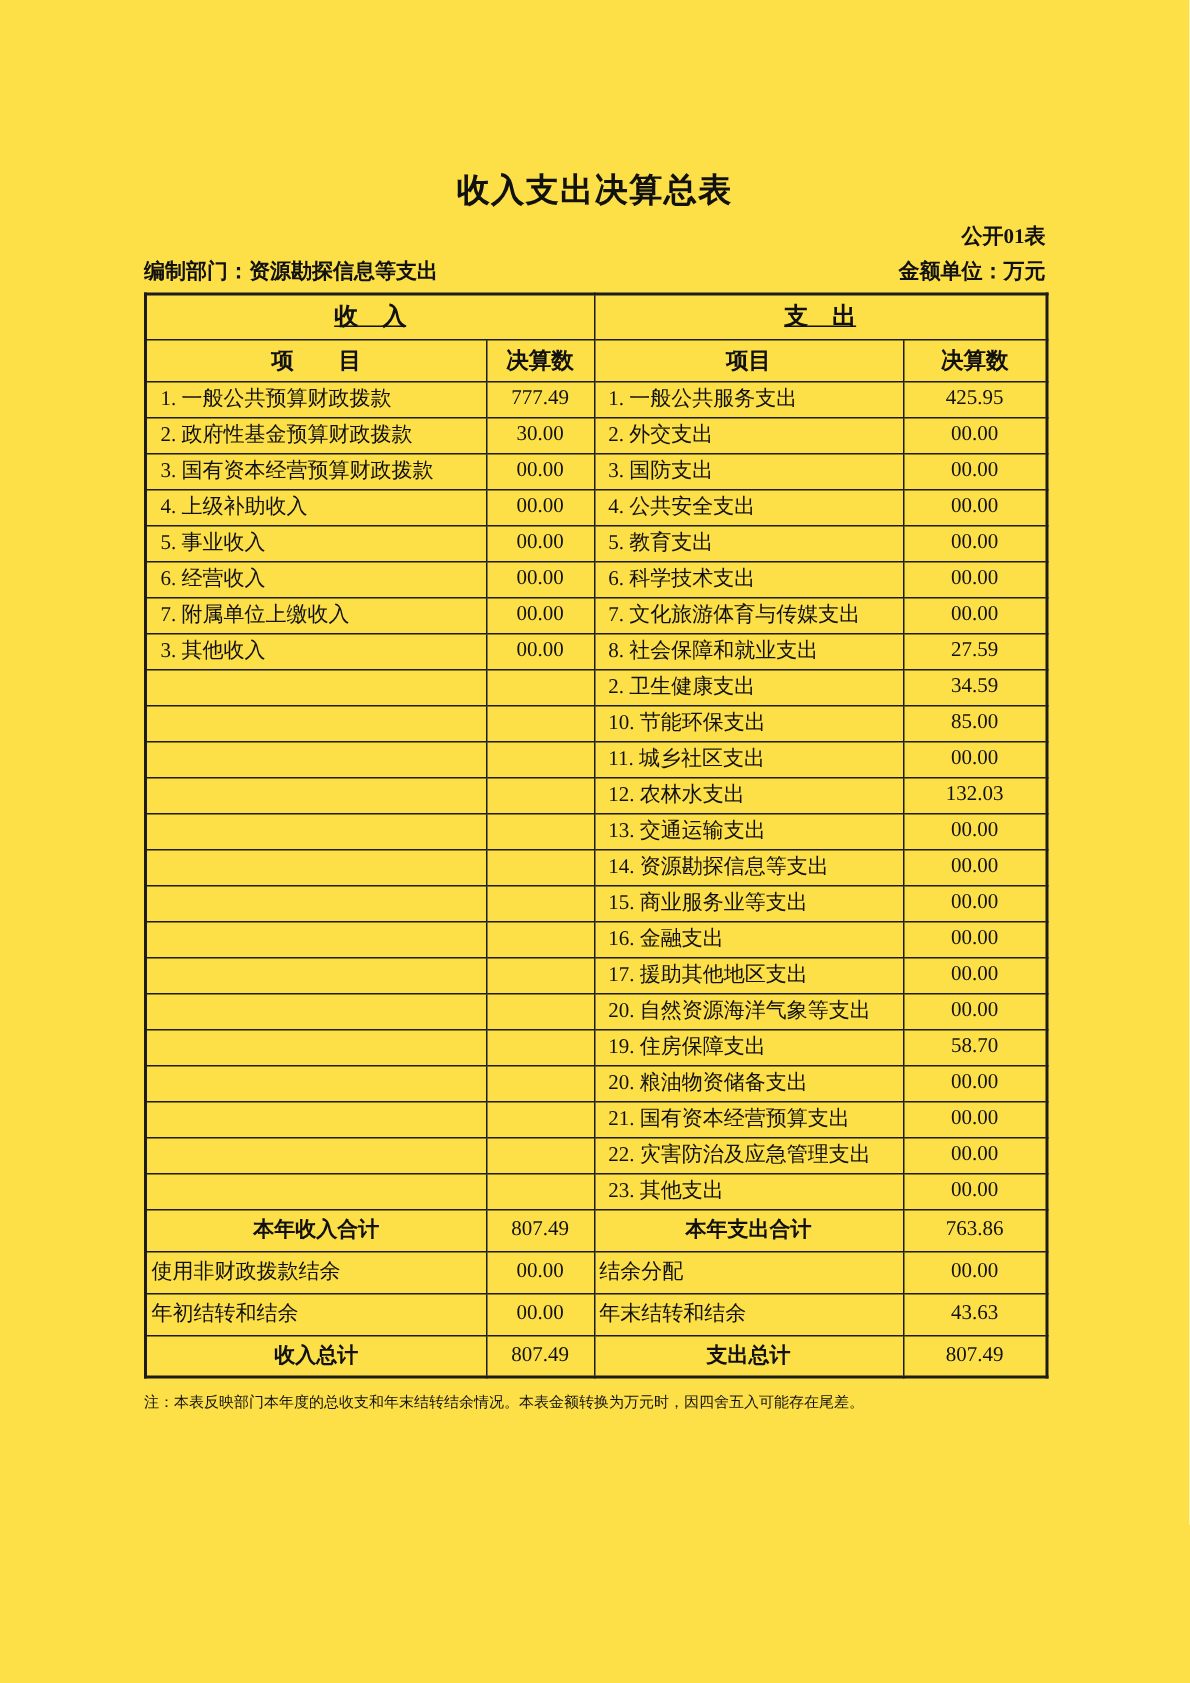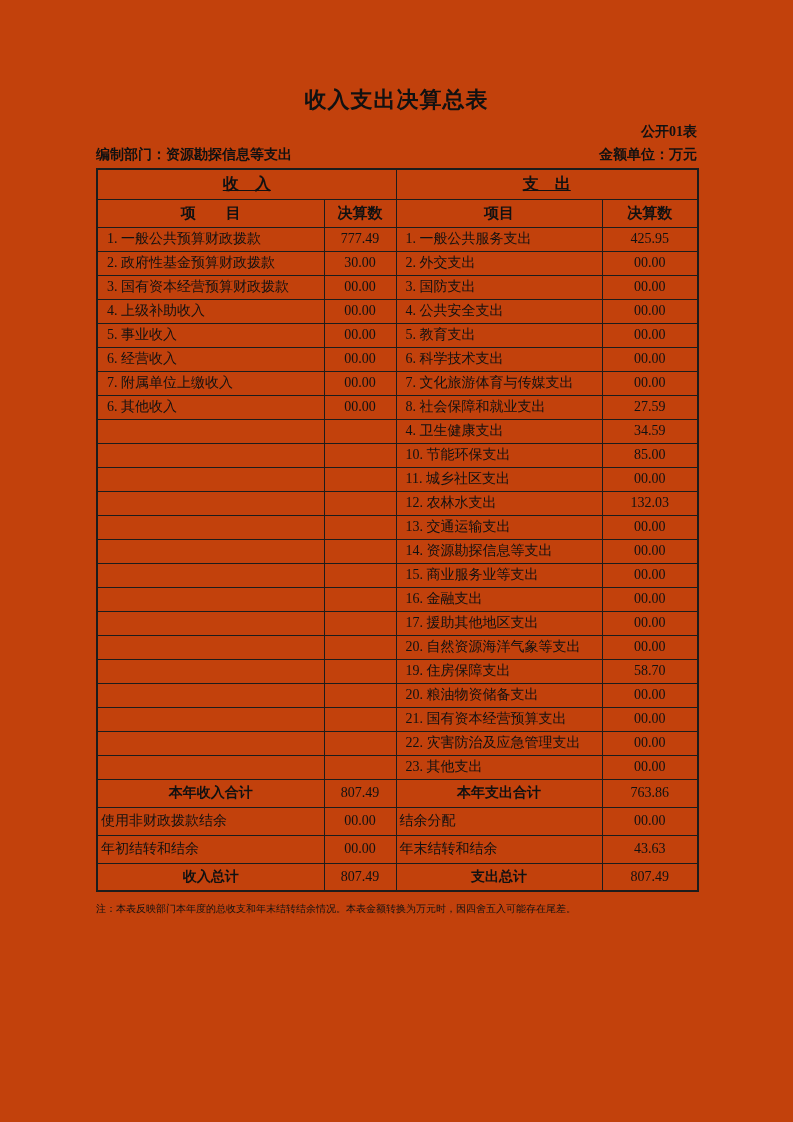--- a/index.html
+++ b/index.html
@@ -5,22 +5,22 @@
   * { margin: 0; padding: 0; box-sizing: border-box; }
   html, body { background: #ffffff; }
   body {
     width: 793px; height: 1122px;
     font-family: "Liberation Serif", "DejaVu Serif", serif;
     color: #111111;
   }
   .sheet {
     position: relative;
     width: 793px; height: 1122px;
-    background: #c2410c;
-    padding: 88px 96px 0 96px;
+    background: #fde047;
+    padding: 115px 96px 0 96px;
   }
   .doc-title {
     text-align: center;
     font-size: 22px;
     font-weight: bold;
     letter-spacing: 1px;
     line-height: 24px;
   }
   .table-code {
     margin-top: 12px;
@@ -159,29 +159,29 @@
           <td class="item">6. 科学技术支出</td>
           <td class="val">00.00</td>
         </tr>
         <tr class="data-row">
           <td class="item">7. 附属单位上缴收入</td>
           <td class="val">00.00</td>
           <td class="item">7. 文化旅游体育与传媒支出</td>
           <td class="val">00.00</td>
         </tr>
         <tr class="data-row">
-          <td class="item">6. 其他收入</td>
+          <td class="item">3. 其他收入</td>
           <td class="val">00.00</td>
           <td class="item">8. 社会保障和就业支出</td>
           <td class="val">27.59</td>
         </tr>
         <tr class="data-row">
           <td class="item"></td>
           <td class="val"></td>
-          <td class="item">4. 卫生健康支出</td>
+          <td class="item">2. 卫生健康支出</td>
           <td class="val">34.59</td>
         </tr>
         <tr class="data-row">
           <td class="item"></td>
           <td class="val"></td>
           <td class="item">10. 节能环保支出</td>
           <td class="val">85.00</td>
         </tr>
         <tr class="data-row">
           <td class="item"></td>

